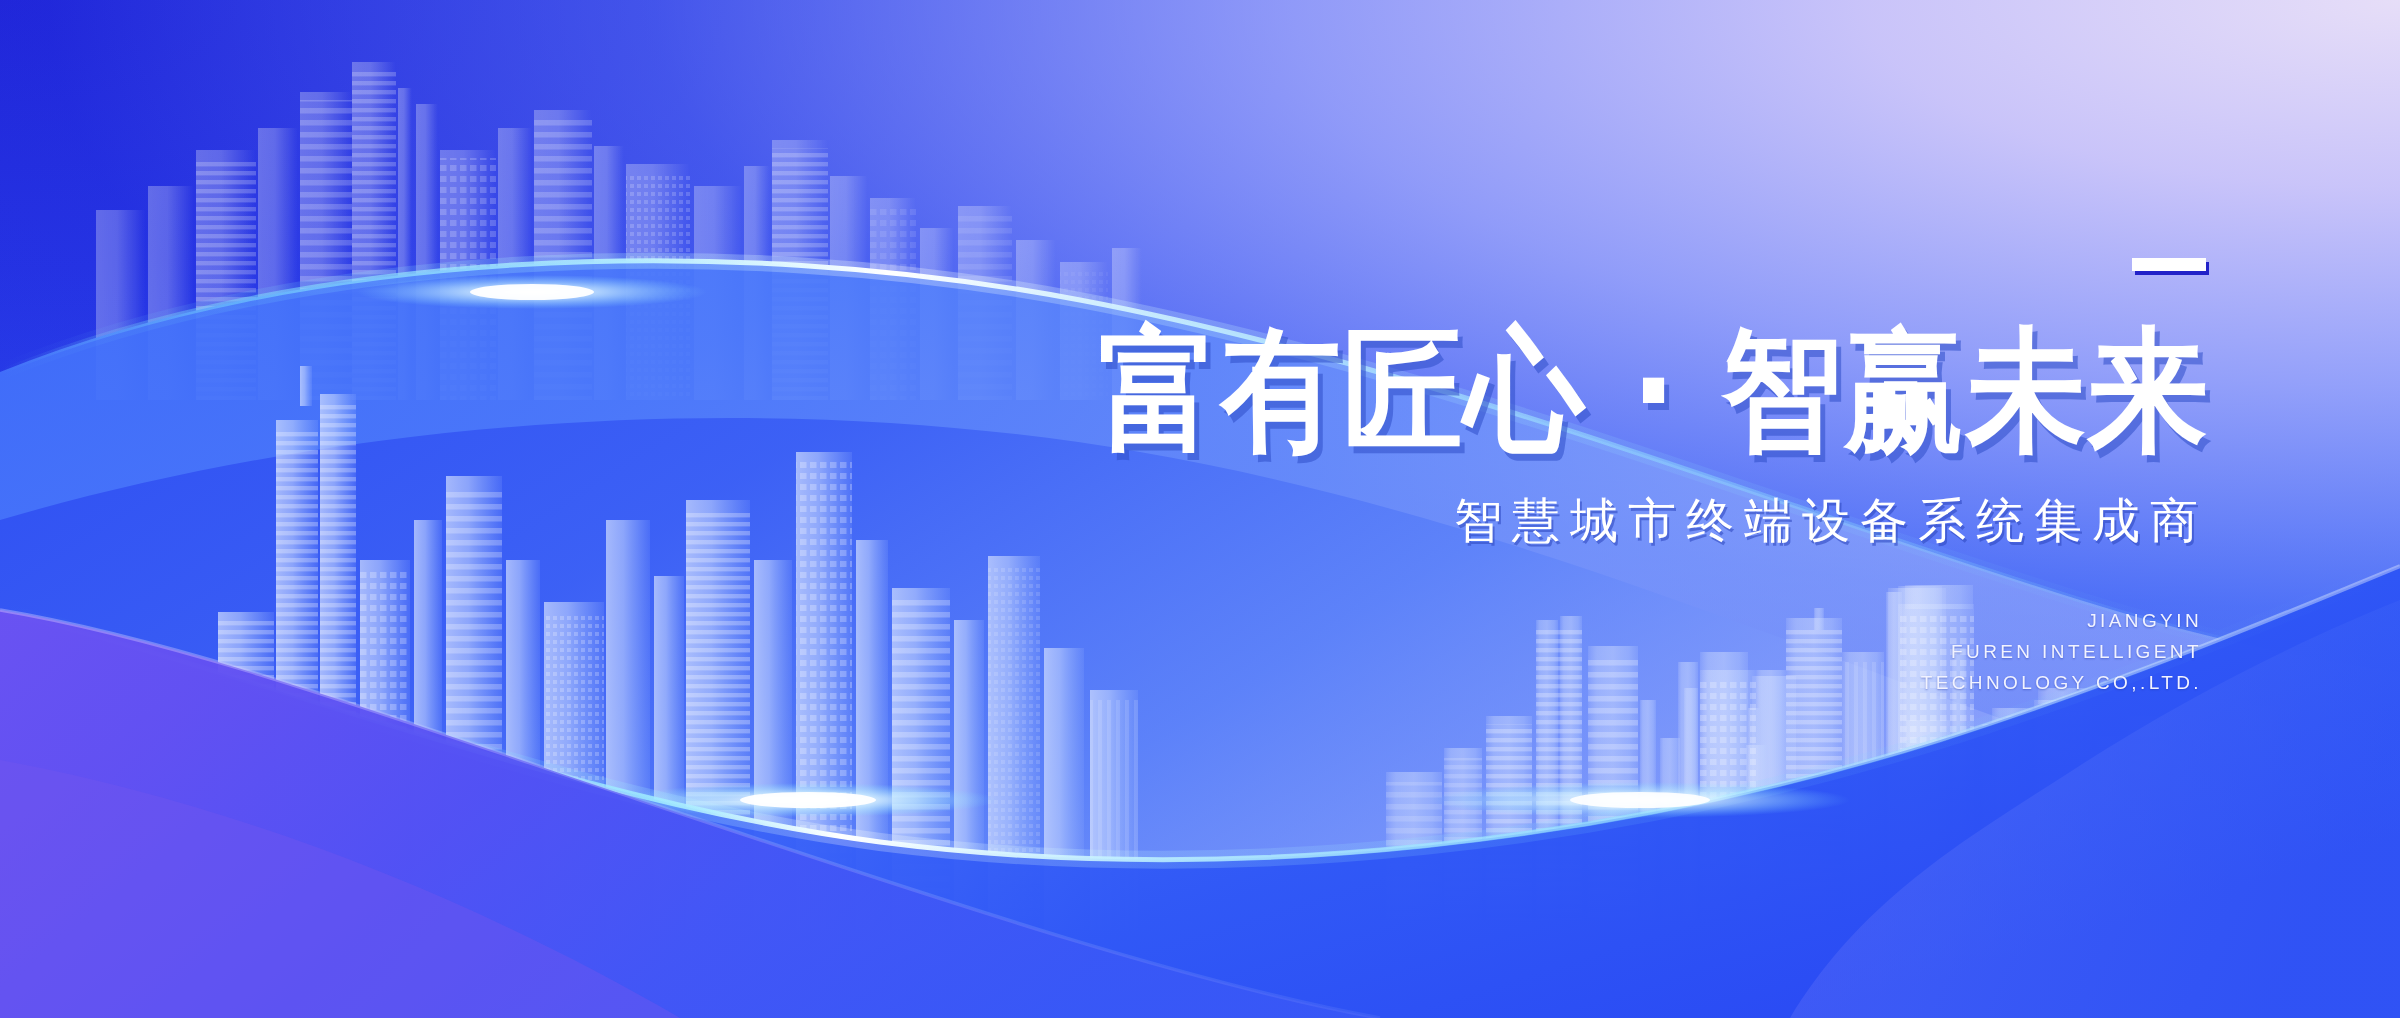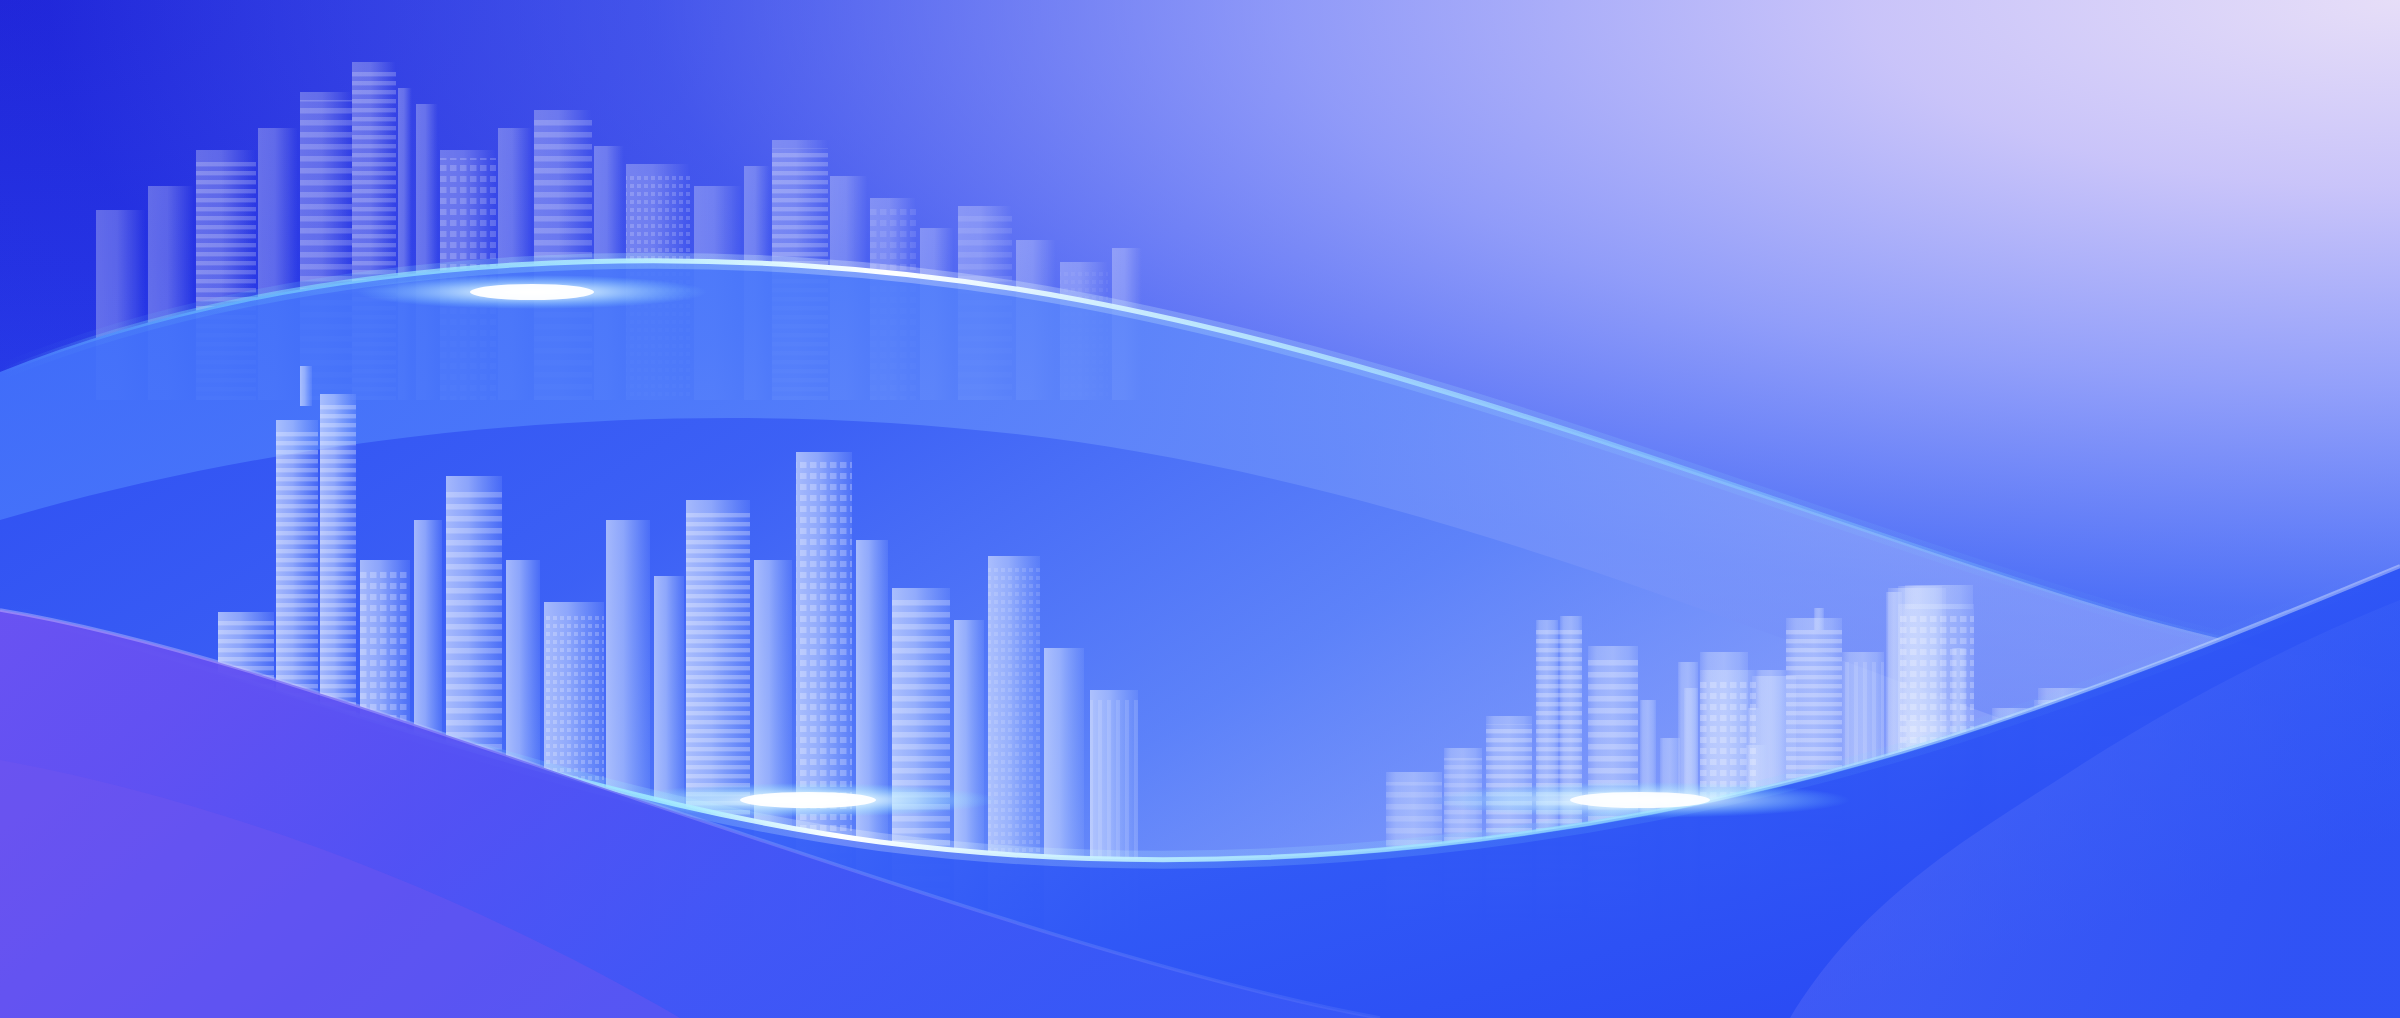--- a/index.html
+++ b/index.html
@@ -445,14 +445,29 @@
         <linearGradient id="tailG" x1="0" y1="0" x2="1" y2="0.3">
           <stop offset="0" stop-color="#5a63f7" stop-opacity="0.55"></stop>
           <stop offset="0.45" stop-color="#4f6bf8" stop-opacity="0.45"></stop>
           <stop offset="1" stop-color="#3f66f7" stop-opacity="0.28"></stop>
         </linearGradient>
       </defs>
       <path d="M2400,600 C2300,640 2180,700 2070,772 C1960,842 1860,902 1790,1018 L2400,1018 Z" fill="url(#tailG)"></path>
     </svg>
   </div>
 
+  <div id="headline-block">
+
+    <span id="dash"></span>
+
+    <h1 id="headline">富有匠心 · 智赢未来</h1>
+
+    <h2 id="subline">智慧城市终端设备系统集成商</h2>
+
+    <div id="company">
+      <div>JIANGYIN</div>
+      <div>FUREN INTELLIGENT</div>
+      <div>TECHNOLOGY CO,.LTD.</div>
+    </div>
+
+  </div>
 
 </div>
 
 </body></html>

